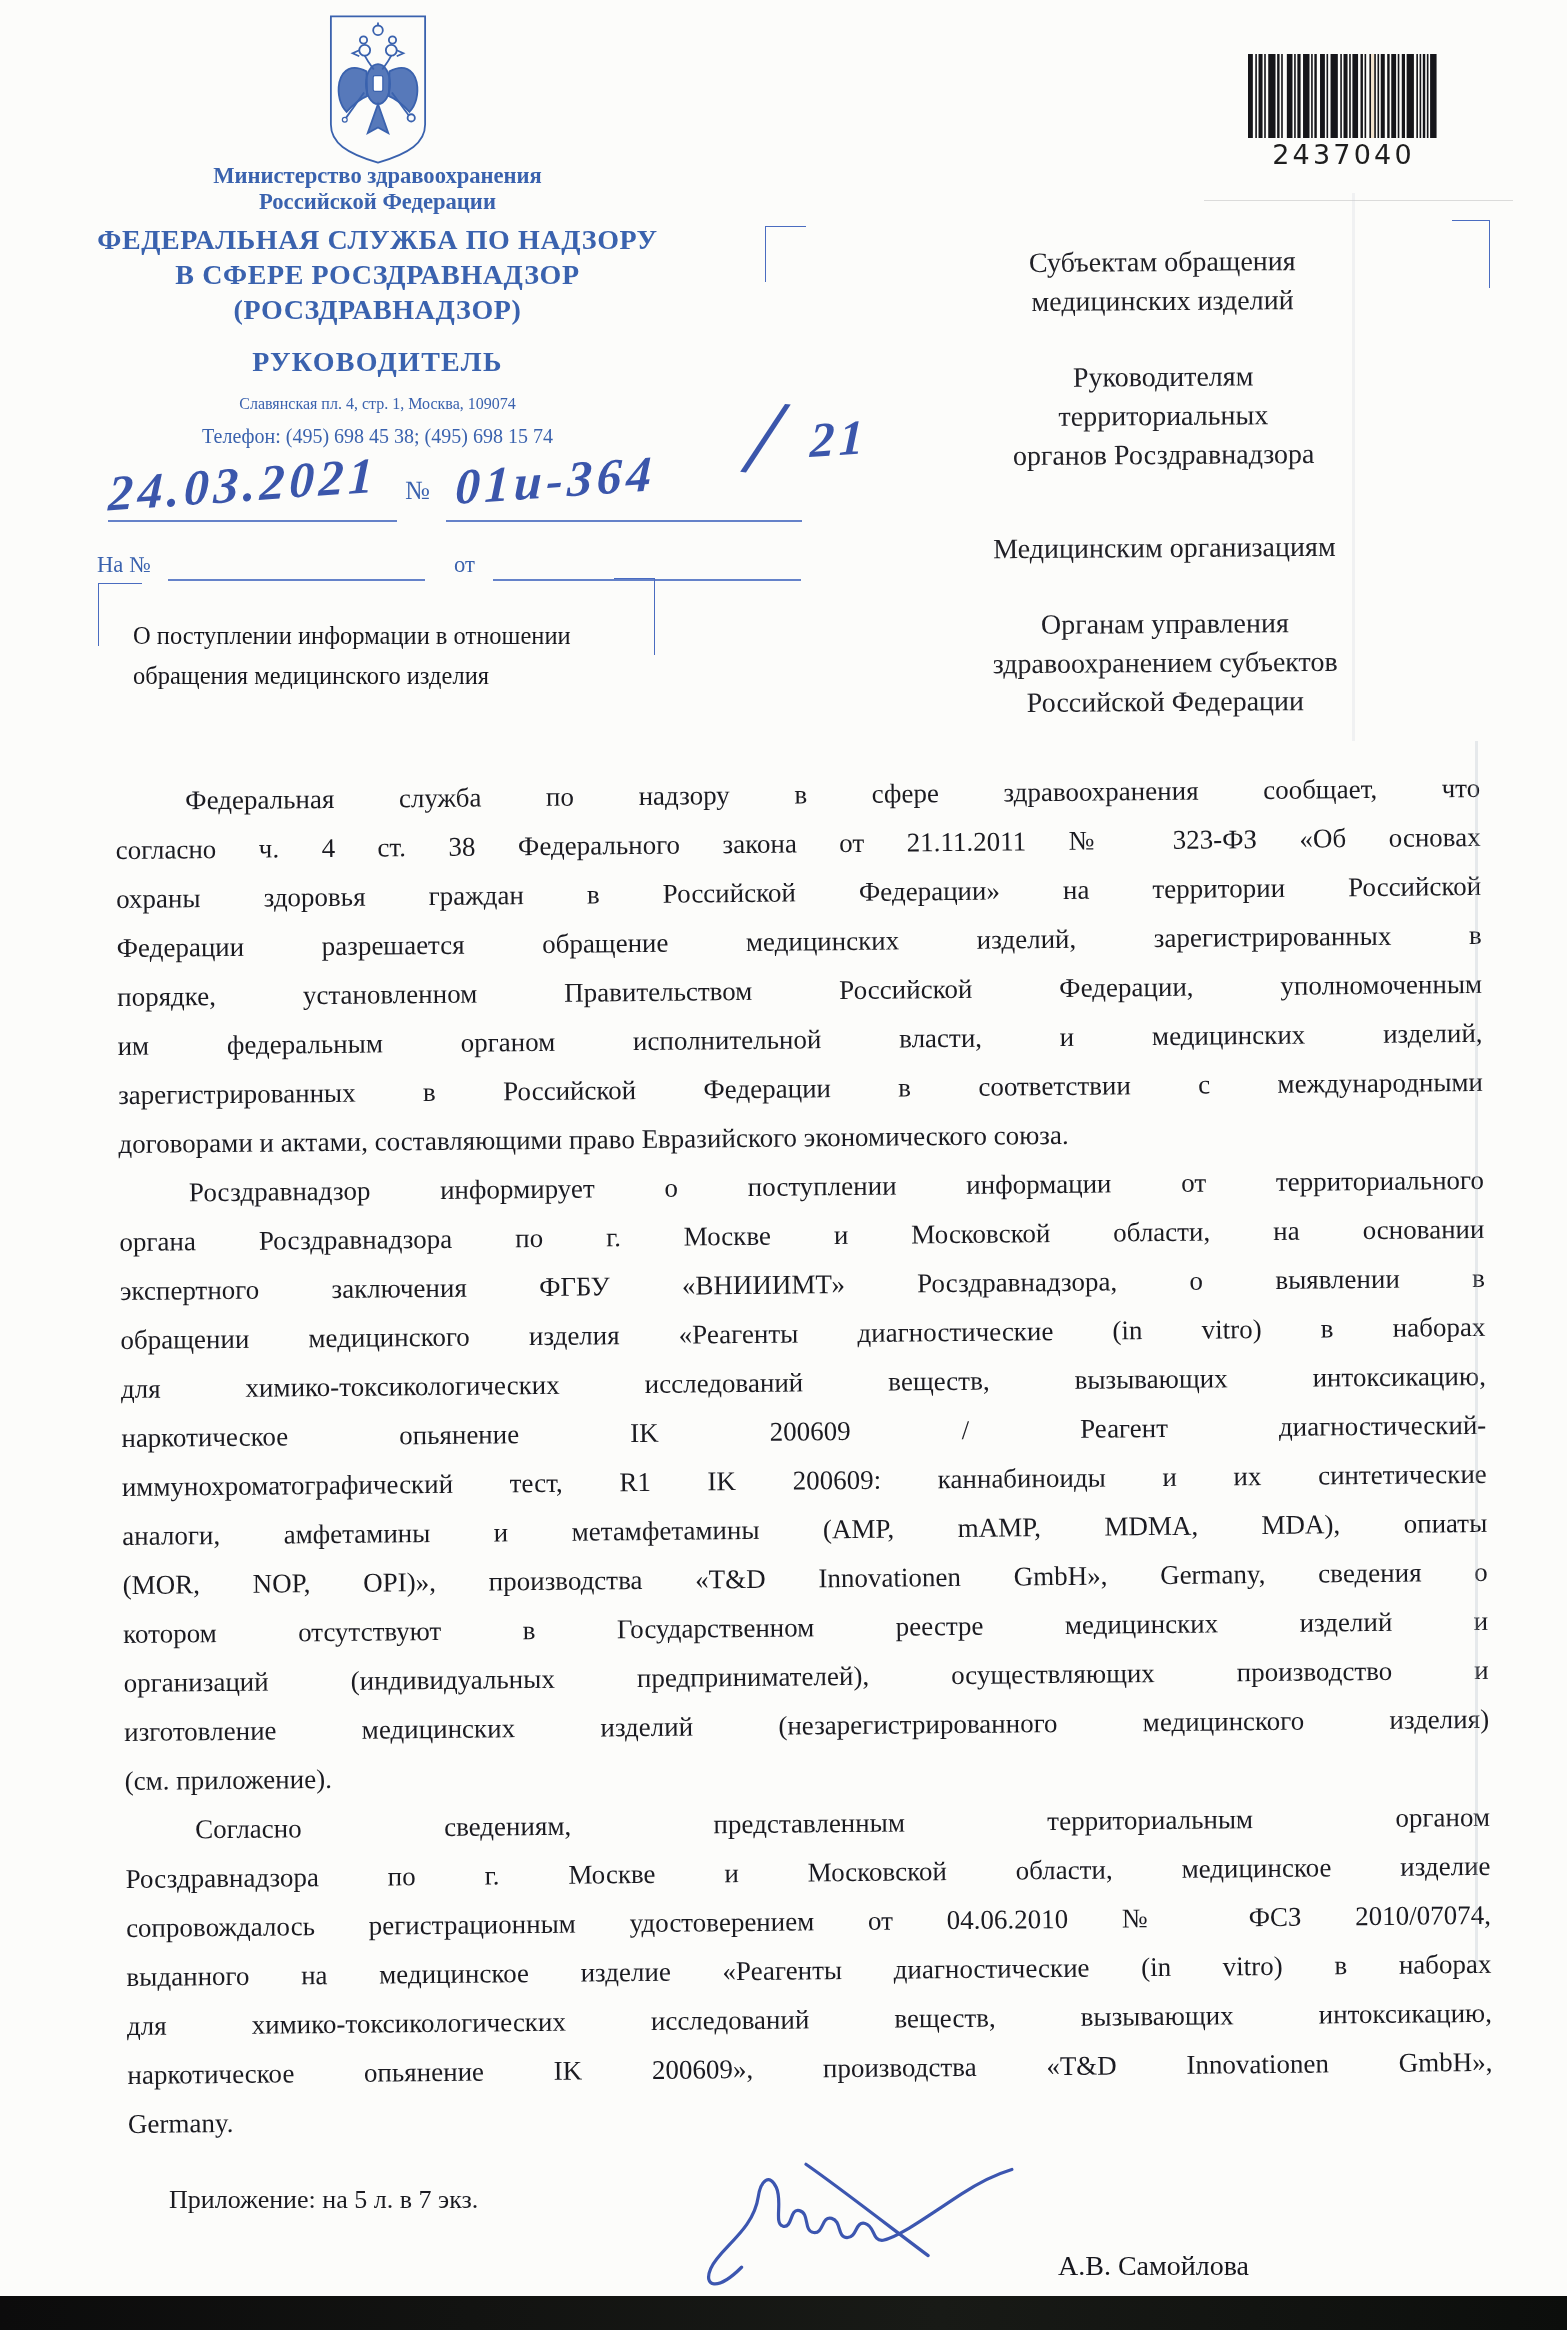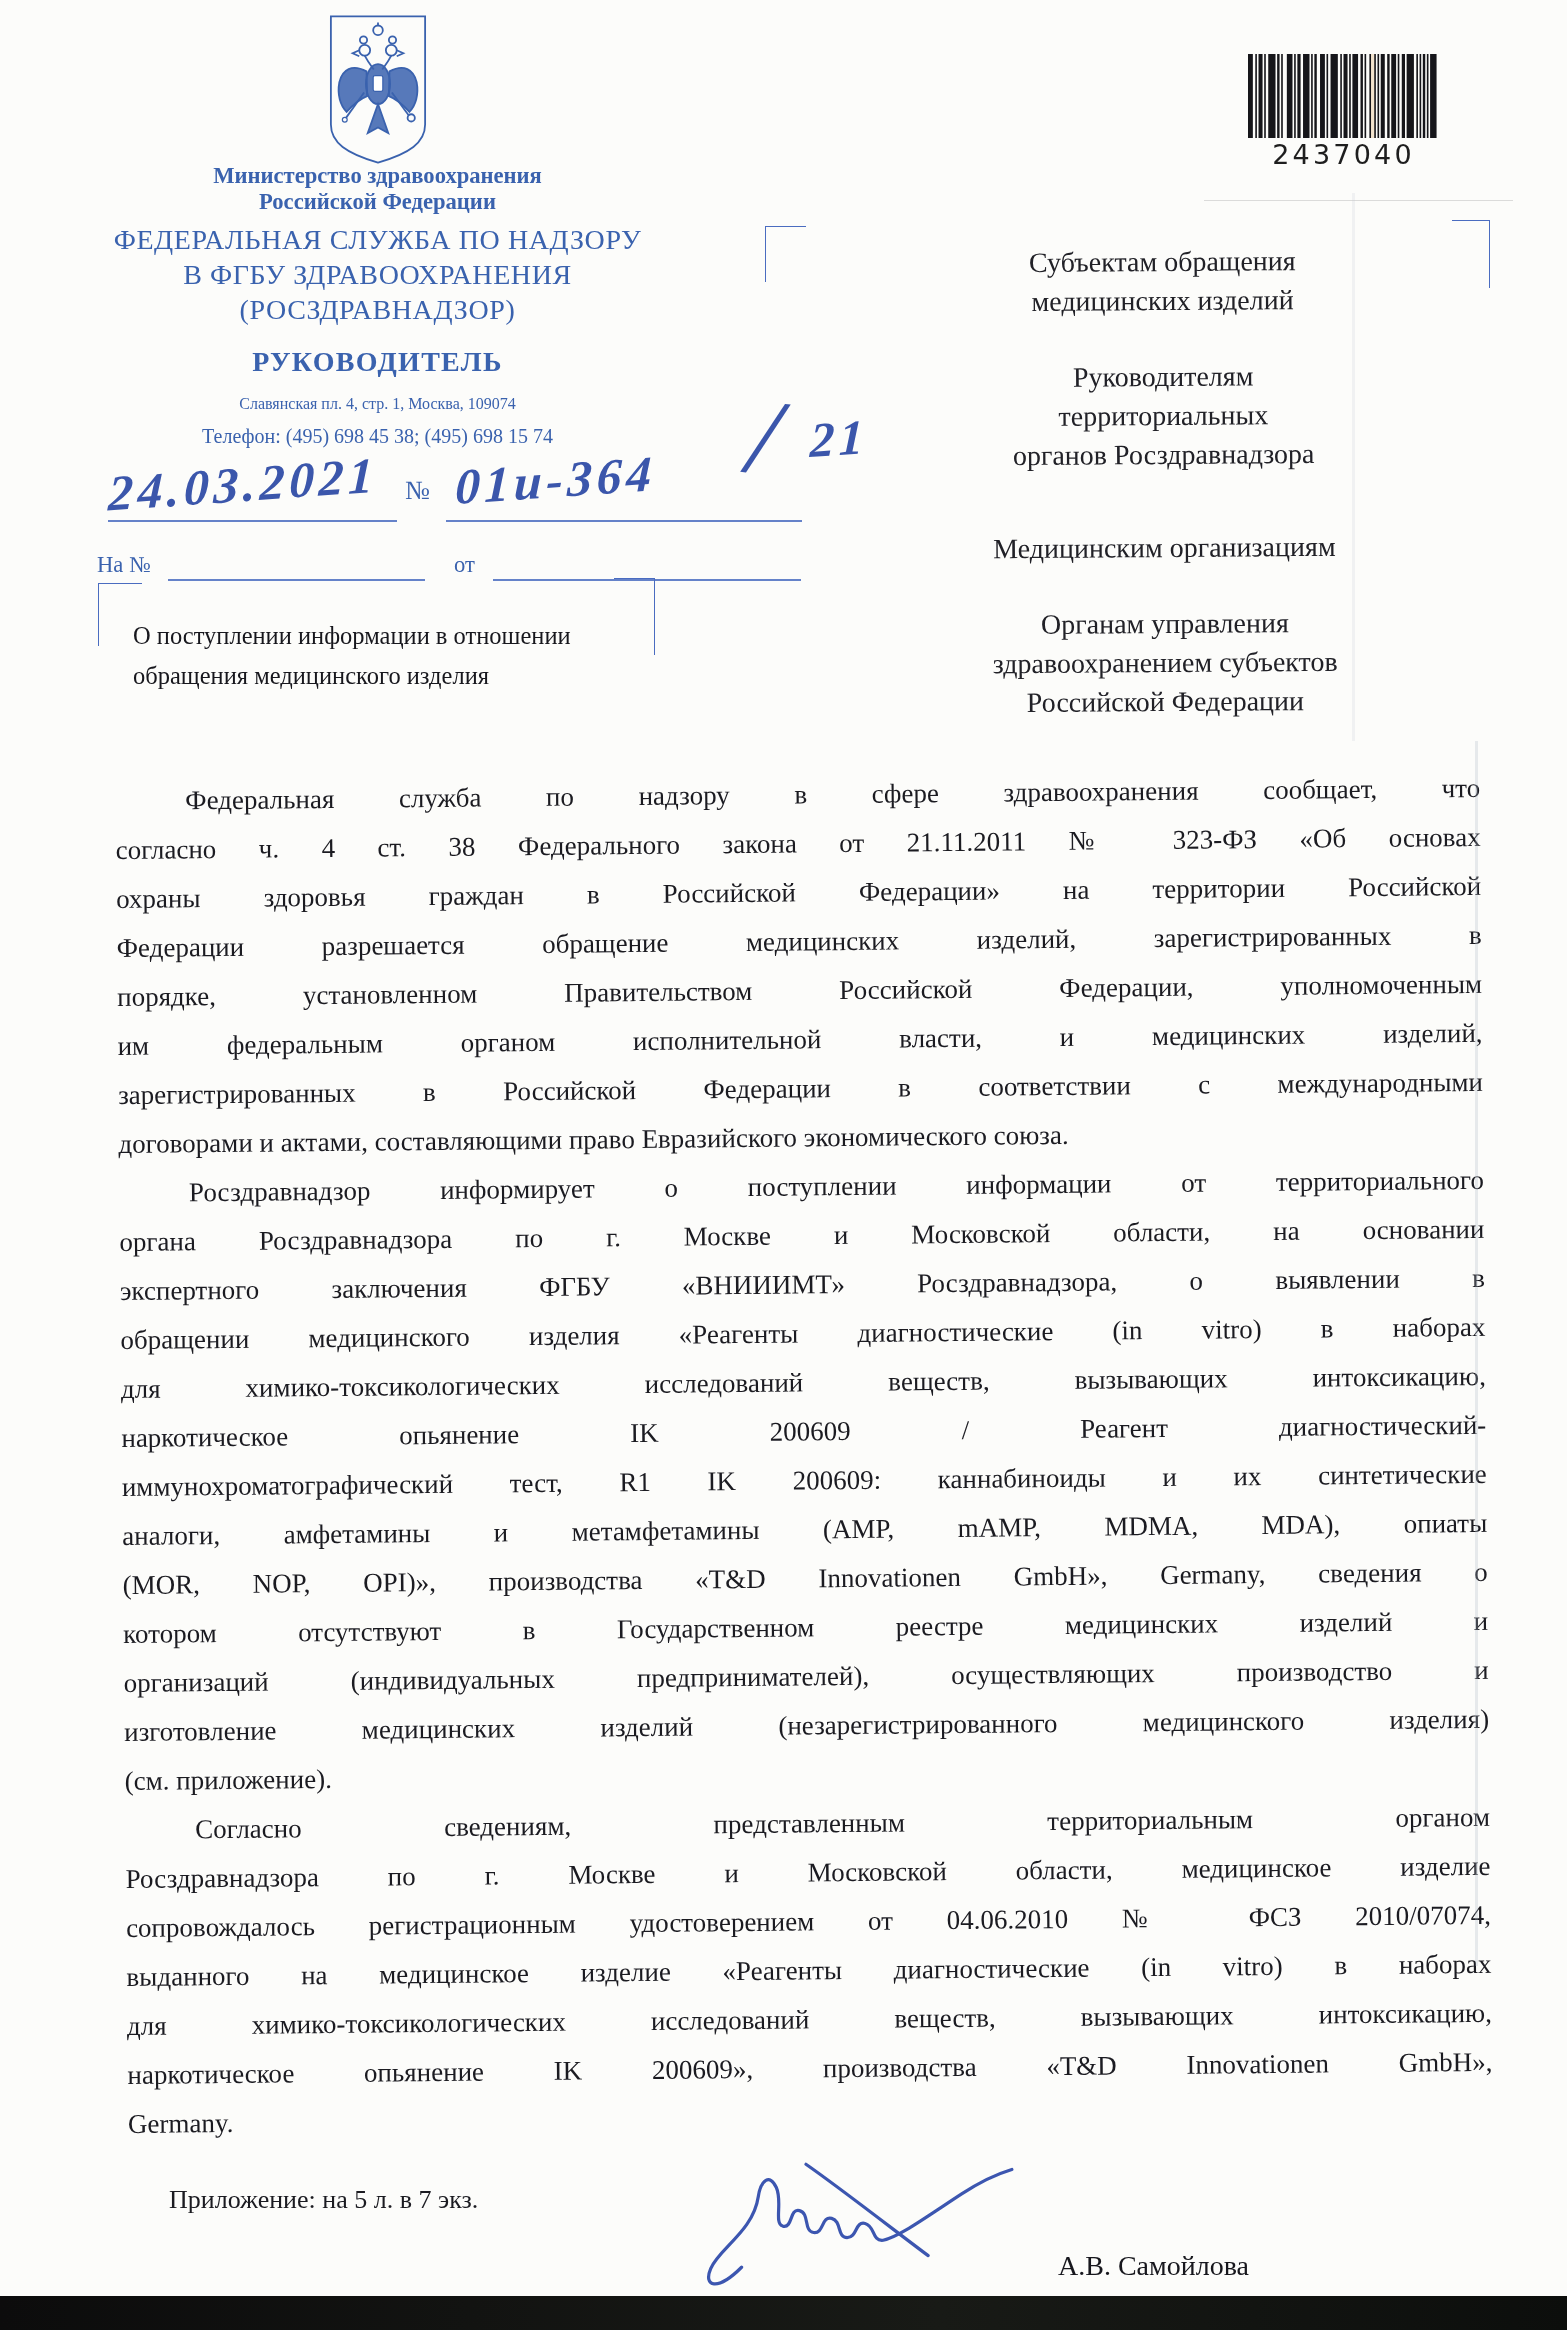--- a/index.html
+++ b/index.html
@@ -3,21 +3,21 @@
 <meta charset="utf-8">
 <style>
   html,body{margin:0;padding:0;background:#888;}
   #page{position:relative;width:1568px;height:2330px;background:#fcfcfa;overflow:hidden;
         font-family:"Liberation Serif","DejaVu Serif",serif;}
   .blue{color:#3a62ae;}
   .abs{position:absolute;}
   
   .lh{left:52px;width:651px;text-align:center;color:#3a62ae;}
   #lh-ministry{top:163px;font-size:22.6px;font-weight:bold;line-height:26.4px;}
-  #lh-service{top:222px;font-size:28px;font-weight:normal;line-height:35px;letter-spacing:0.6px;}
+  #lh-service{top:222px;font-size:28px;font-weight:bold;line-height:35px;letter-spacing:0.6px;}
   #lh-role{top:346px;font-size:28px;font-weight:bold;letter-spacing:1.3px;}
   #lh-addr{top:395px;font-size:16px;}
   #lh-phone{top:425px;font-size:20px;}
   
   .hand{color:#3b56ab;font-style:italic;font-weight:bold;transform:rotate(-4deg) skewX(-6deg);
         letter-spacing:4.5px;white-space:nowrap;}
   .ink-line{background:#4a6cc0;height:1.9px;opacity:.85;}
   
   .crn{border:0 solid #4a6cc0;}
   
@@ -71,21 +71,21 @@
     <line x1="108" y1="130" x2="136" y2="168" stroke-width="3"></line>
     <circle cx="140" cy="172" r="6" stroke-width="3"></circle>
   </svg>
 
   <div class="abs lh" id="lh-ministry">
     <div>Министерство здравоохранения</div>
     <div>Российской Федерации</div>
   </div>
   <div class="abs lh" id="lh-service">
     <div>ФЕДЕРАЛЬНАЯ СЛУЖБА ПО НАДЗОРУ</div>
-    <div>В ФГБУ ЗДРАВООХРАНЕНИЯ</div>
+    <div>В СФЕРЕ РОСЗДРАВНАДЗОР</div>
     <div>(РОСЗДРАВНАДЗОР)</div>
   </div>
   <div class="abs lh" id="lh-role">РУКОВОДИТЕЛЬ</div>
   <div class="abs lh" id="lh-addr">Славянская пл. 4, стр. 1, Москва, 109074</div>
   <div class="abs lh" id="lh-phone">Телефон: (495) 698 45 38; (495) 698 15 74</div>
 
   <div class="abs hand" style="left:108px;top:455px;font-size:50px">24.03.2021</div>
   <div class="abs ink-line" style="left:108px;top:520px;width:289px"></div>
   <div class="abs blue" style="left:405px;top:476px;font-size:26px">№</div>
   <div class="abs hand" style="left:455px;top:451px;font-size:50px">01и-364</div>

